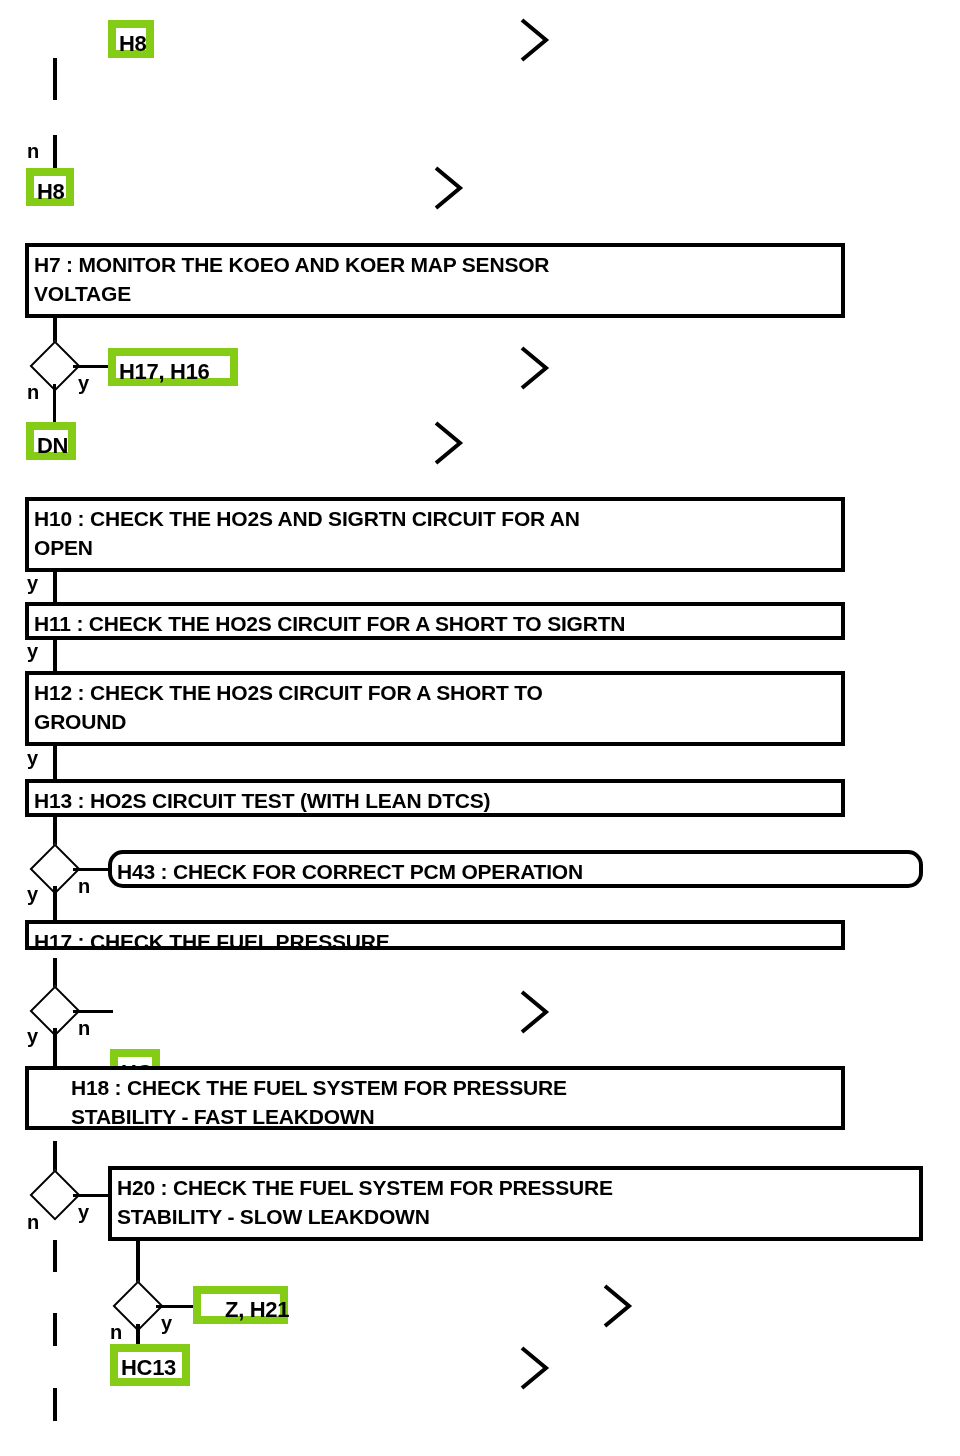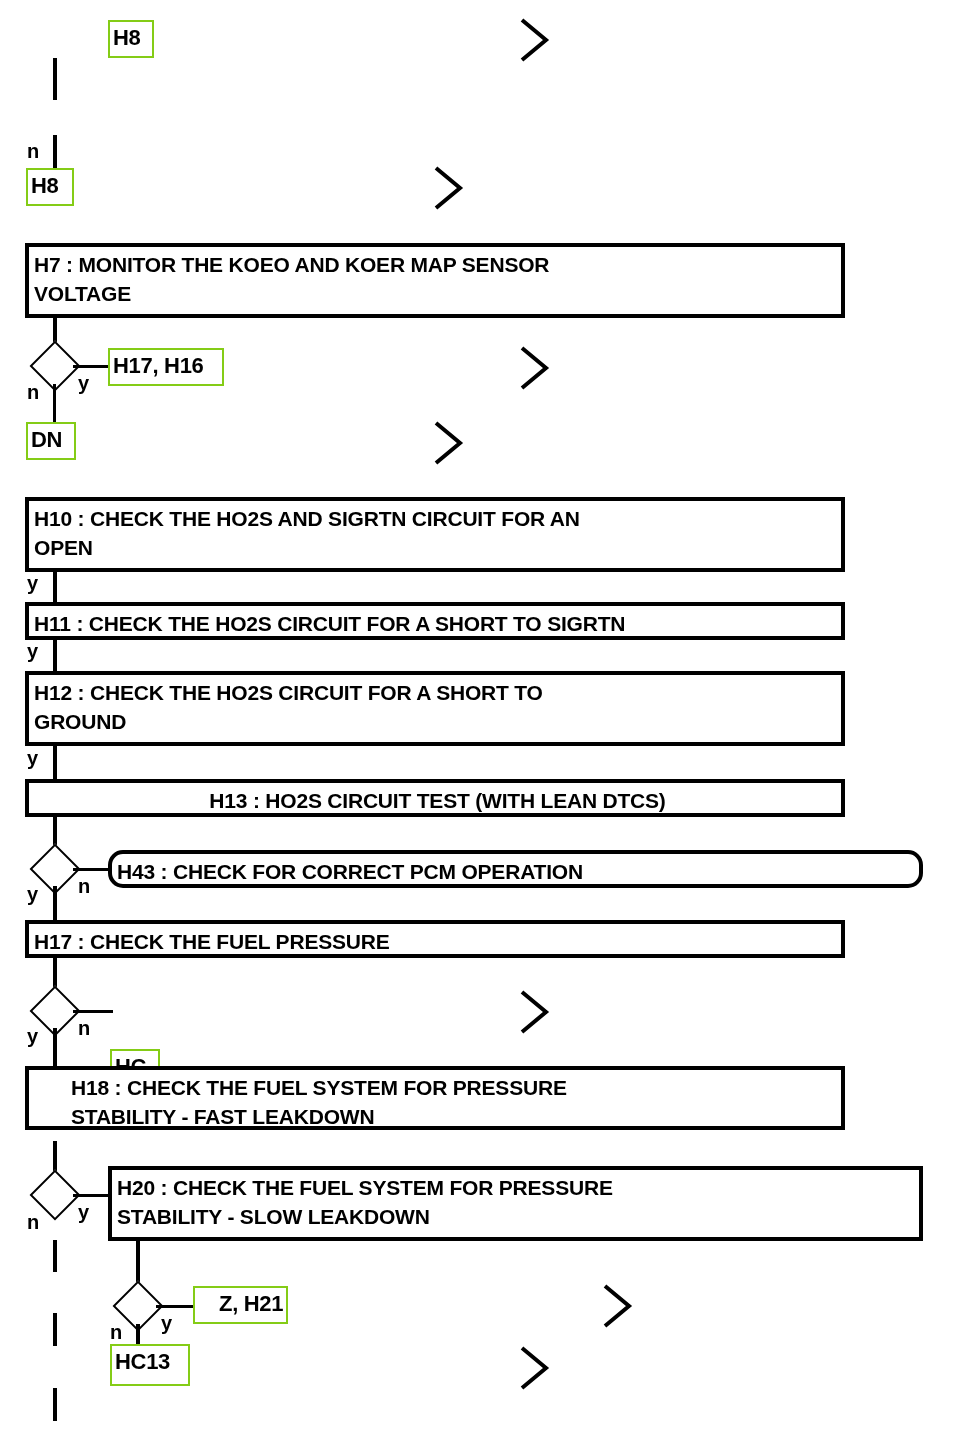--- a/index.html
+++ b/index.html
@@ -27,21 +27,21 @@
     line-height: 29px;
     letter-spacing: -0.2px;
     padding: 3px 0 0 5px;
     white-space: pre-line;
     text-align: left;
   }
   
   .tag-box {
     position: absolute;
     box-sizing: border-box;
-    border: 2px solid #84cc16;
+    border: 8px solid #84cc16;
     background: #ffffff;
     color: #000000;
     font-weight: bold;
     font-size: 22px;
     line-height: 28px;
     letter-spacing: -0.3px;
     padding: 2px 3px 0 3px;
     text-align: left;
     white-space: nowrap;
   }
@@ -118,21 +118,21 @@
 VOLTAGE</div>
 
   <div class="vline" style="left:53px; top:318px; height:32px;"></div>
 
   <div class="diamond" style="left:37px; top:348px;"></div>
 
   <div class="hline" style="left:73px; top:365px; width:38px;"></div>
 
   <div class="branch-label" style="left:78px; top:373px;">y</div>
 
-  <div class="tag-box" style="left:108px; top:348px; width:116px; height:38px;">H17, H16</div>
+  <div class="tag-box" style="left:108px; top:348px; width:130px; height:38px;">H17, H16</div>
 
   <div class="chevron" style="left:518px; top:344px;">
     <svg width="34" height="48" viewBox="0 0 34 48">
       <polyline points="4,4 28,24 4,44" fill="none" stroke="#000000" stroke-width="4"></polyline>
     </svg>
   </div>
 
   <div class="branch-label" style="left:27px; top:382px;">n</div>
 
   <div class="vline-thin" style="left:53px; top:384px; height:40px;"></div>
@@ -155,37 +155,37 @@
 
   <div class="branch-label" style="left:27px; top:641px;">y</div>
   <div class="vline" style="left:53px; top:640px; height:32px;"></div>
 
   <div class="step-box" style="left:25px; top:671px; width:820px; height:75px;">H12 : CHECK THE HO2S CIRCUIT FOR A SHORT TO
 GROUND</div>
 
   <div class="branch-label" style="left:27px; top:748px;">y</div>
   <div class="vline" style="left:53px; top:746px; height:34px;"></div>
 
-  <div class="step-box" style="left:25px; top:779px; width:820px; height:38px;text-align:center;">H13 : HO2S CIRCUIT TEST (WITH LEAN DTCS)</div>
+  <div class="step-box" style="left:25px; top:779px; width:820px; height:38px;">H13 : HO2S CIRCUIT TEST (WITH LEAN DTCS)</div>
 
   <div class="vline" style="left:53px; top:817px; height:36px;"></div>
 
   <div class="diamond" style="left:37px; top:851px;"></div>
 
   <div class="hline" style="left:73px; top:868px; width:38px;"></div>
 
   <div class="branch-label" style="left:78px; top:876px;">n</div>
 
   <div class="step-box" style="left:108px; top:850px; width:815px; height:38px;border-radius:15px;">H43 : CHECK FOR CORRECT PCM OPERATION</div>
 
   <div class="branch-label" style="left:27px; top:884px;">y</div>
 
   <div class="vline" style="left:53px; top:886px; height:35px;"></div>
 
-  <div class="step-box" style="left:25px; top:920px; width:820px; height:38px;">H17 : CHECK THE FUEL PRESSURE</div>
+  <div class="step-box" style="left:25px; top:920px; width:820px; height:30px;">H17 : CHECK THE FUEL PRESSURE</div>
 
   <div class="vline" style="left:53px; top:958px; height:36px;"></div>
 
   <div class="diamond" style="left:37px; top:993px;"></div>
 
   <div class="hline" style="left:73px; top:1010px; width:40px;"></div>
 
   <div class="branch-label" style="left:78px; top:1018px;">n</div>
 
   <div class="tag-box" style="left:110px; top:1049px; width:50px; height:38px;">HC</div>

